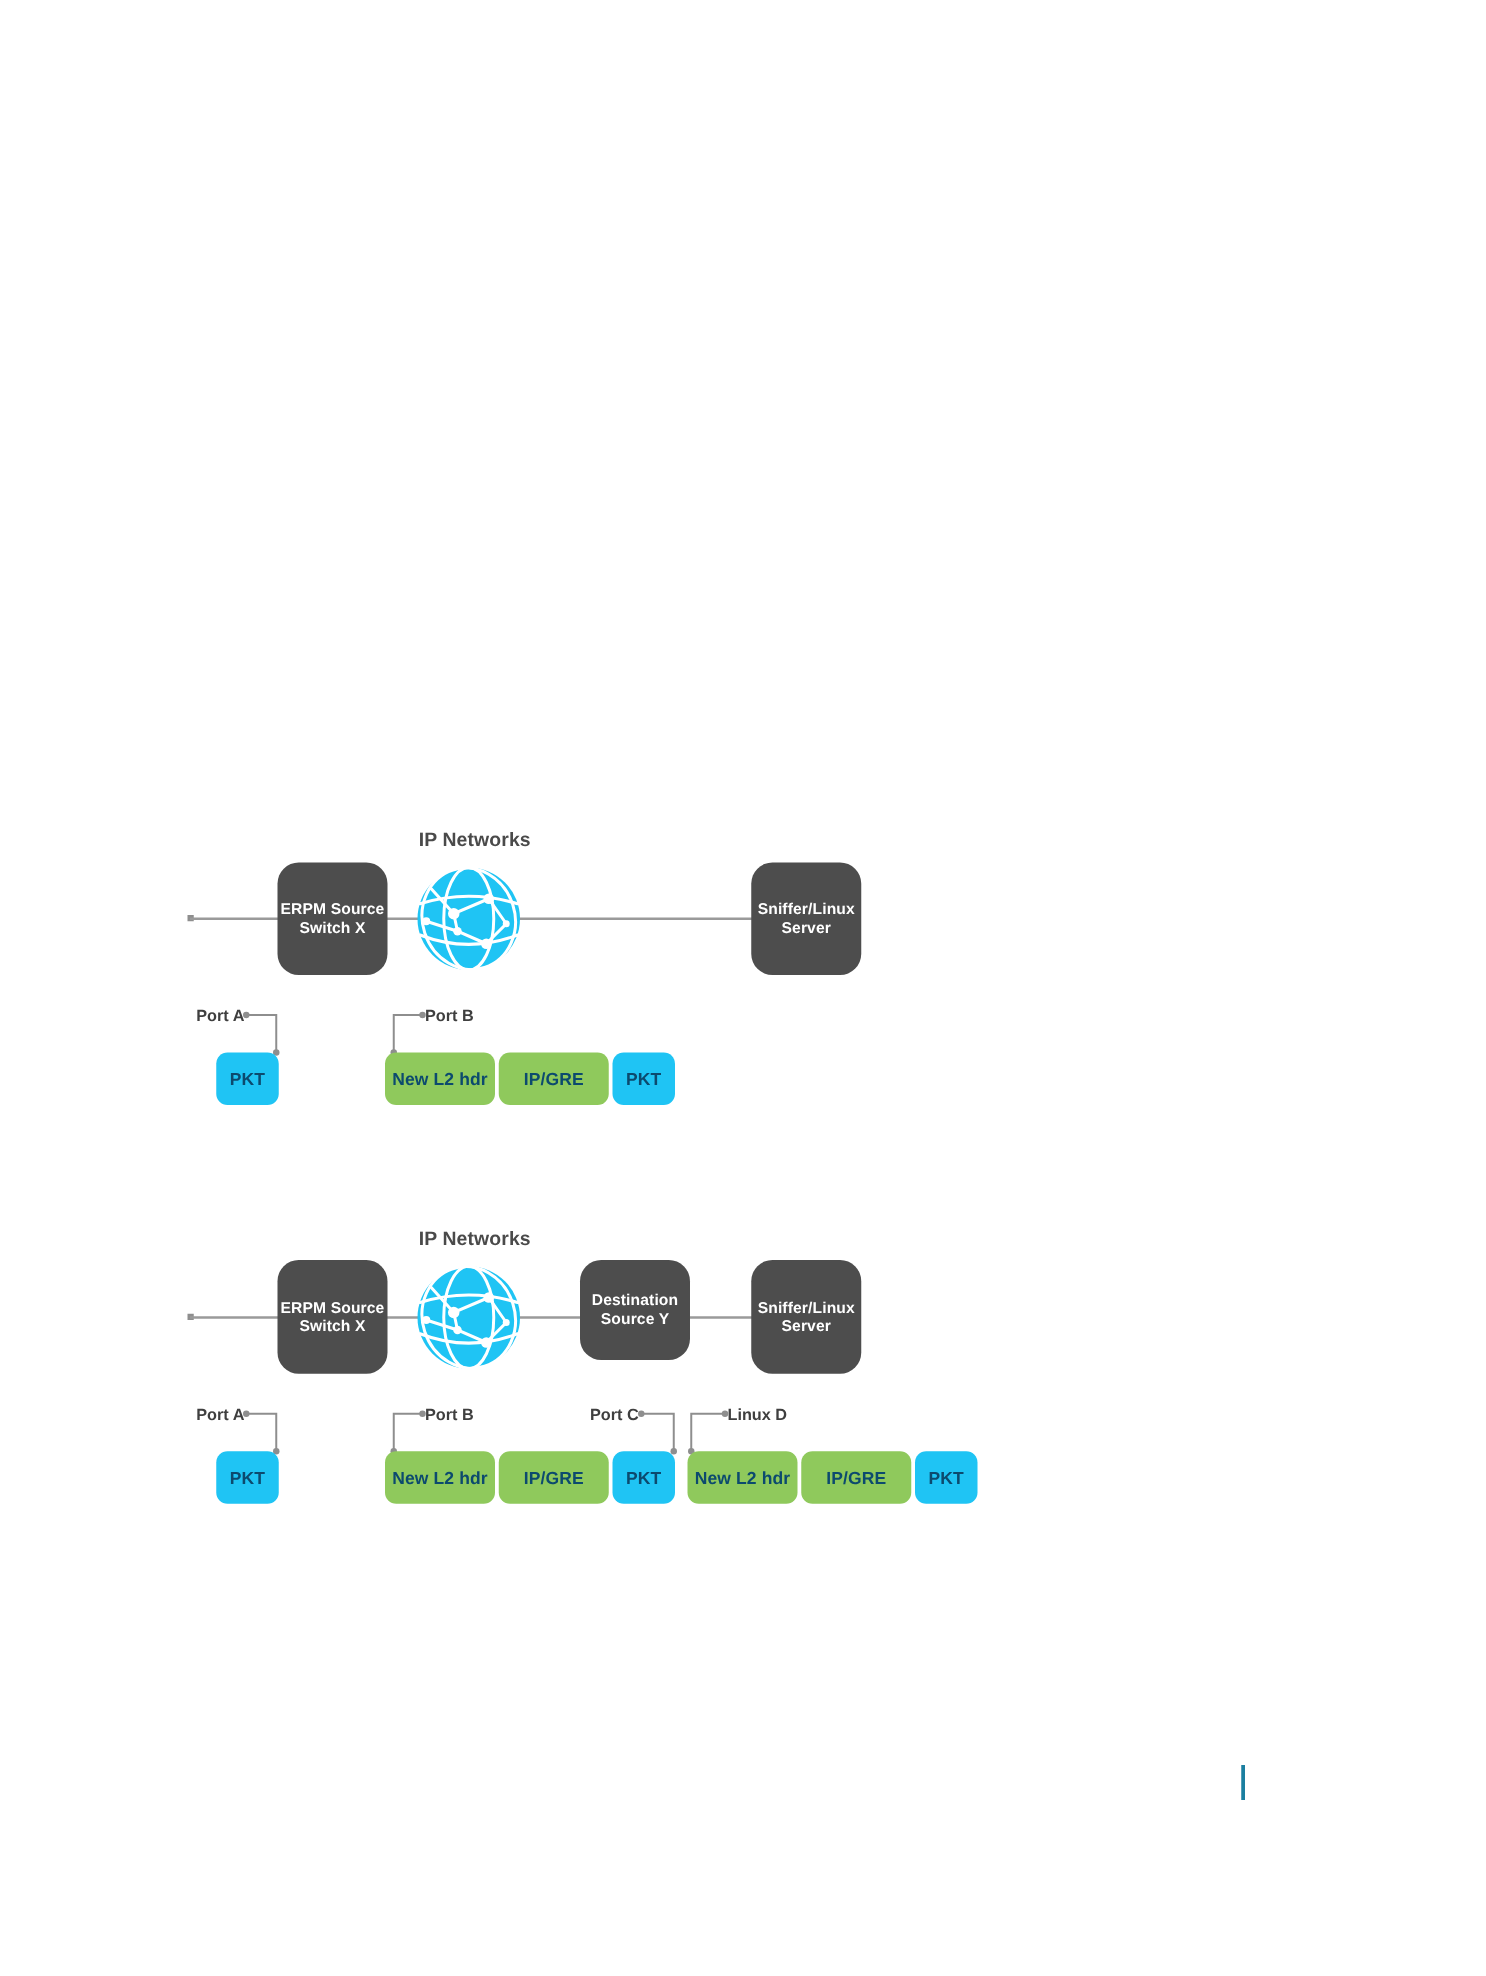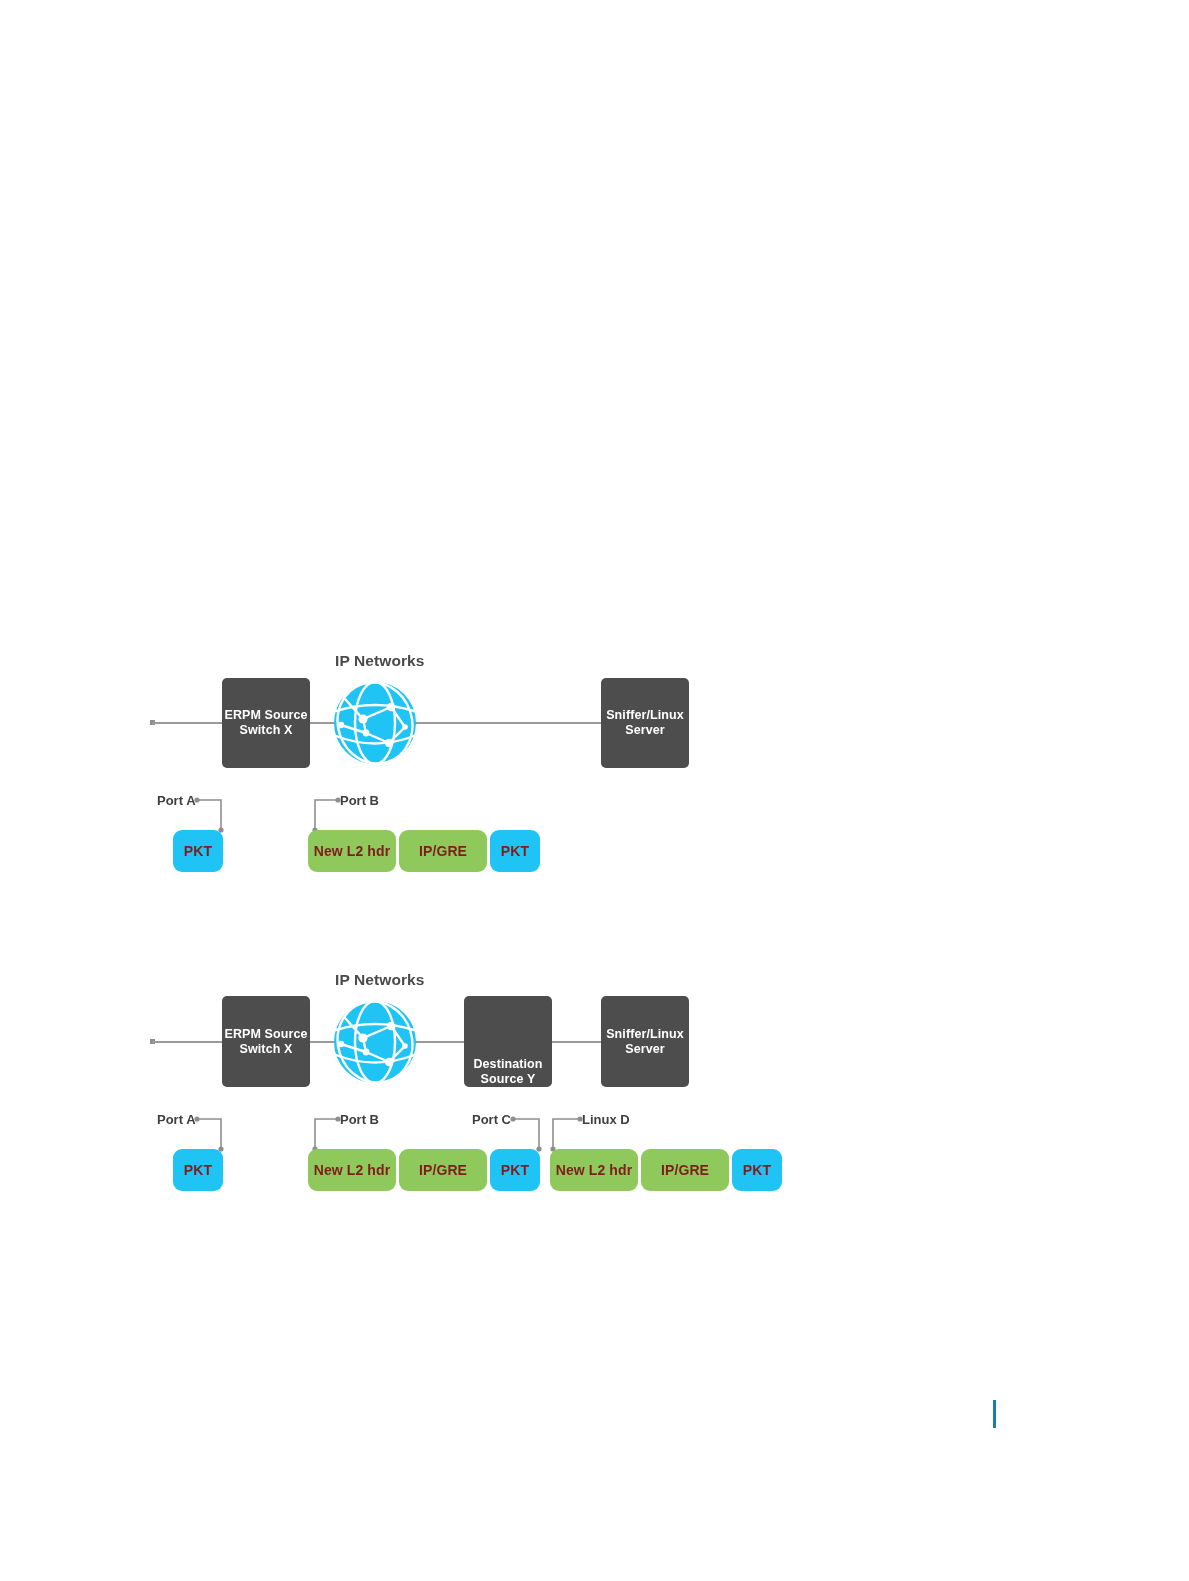--- a/index.html
+++ b/index.html
@@ -10,20 +10,21 @@
   body {
     width: 1189px;
     height: 1581px;
     position: relative;
     font-family: "Liberation Sans", sans-serif;
     overflow: hidden;
   }
   .page {
     position: absolute;
     inset: 0;
+    margin-top: 12px;
   }
   .diagram {
     position: absolute;
     left: 0;
     width: 1189px;
   }
   
   .net-title {
     position: absolute;
     font-size: 15.5px;
@@ -39,21 +40,21 @@
   }
   .wire-cap {
     position: absolute;
     width: 5px;
     height: 5px;
     background: #8e8e8e;
   }
   .node-box {
     position: absolute;
     background: #4d4d4d;
-    border-radius: 5px;
+    border-radius: 17px;
     color: #ffffff;
     font-size: 12.5px;
     font-weight: 700;
     line-height: 15px;
     display: flex;
     align-items: center;
     justify-content: center;
     text-align: center;
     letter-spacing: 0.1px;
   }
@@ -72,21 +73,21 @@
   .conn {
     position: absolute;
     overflow: visible;
   }
   .pkt {
     position: absolute;
     border-radius: 9px;
     display: flex;
     align-items: center;
     justify-content: center;
-    color: #7f1d1d;
+    color: #0c4a6e;
     font-size: 14px;
     font-weight: 700;
     letter-spacing: 0.1px;
     white-space: nowrap;
   }
   .pkt.cyan { background: #1fc4f4; }
   .pkt.green { background: #8fc95c; }
   .corner-mark {
     position: absolute;
     background: #1b7fa0;
@@ -199,21 +200,21 @@
       </svg>
     </div>
 
     <div class="node-box" style="left:222px; top:996px; width:88px; height:91px;">
       <div>
         <span>ERPM Source</span>
         <span>Switch X</span>
       </div>
     </div>
 
-    <div class="node-box" style="left:464px; top:996px; width:88px; height:91px;align-items:flex-end;">
+    <div class="node-box" style="left:464px; top:996px; width:88px; height:80px;">
       <div>
         <span>Destination</span>
         <span>Source Y</span>
       </div>
     </div>
 
     <div class="node-box" style="left:601px; top:996px; width:88px; height:91px;">
       <div>
         <span>Sniffer/Linux</span>
         <span>Server</span>

